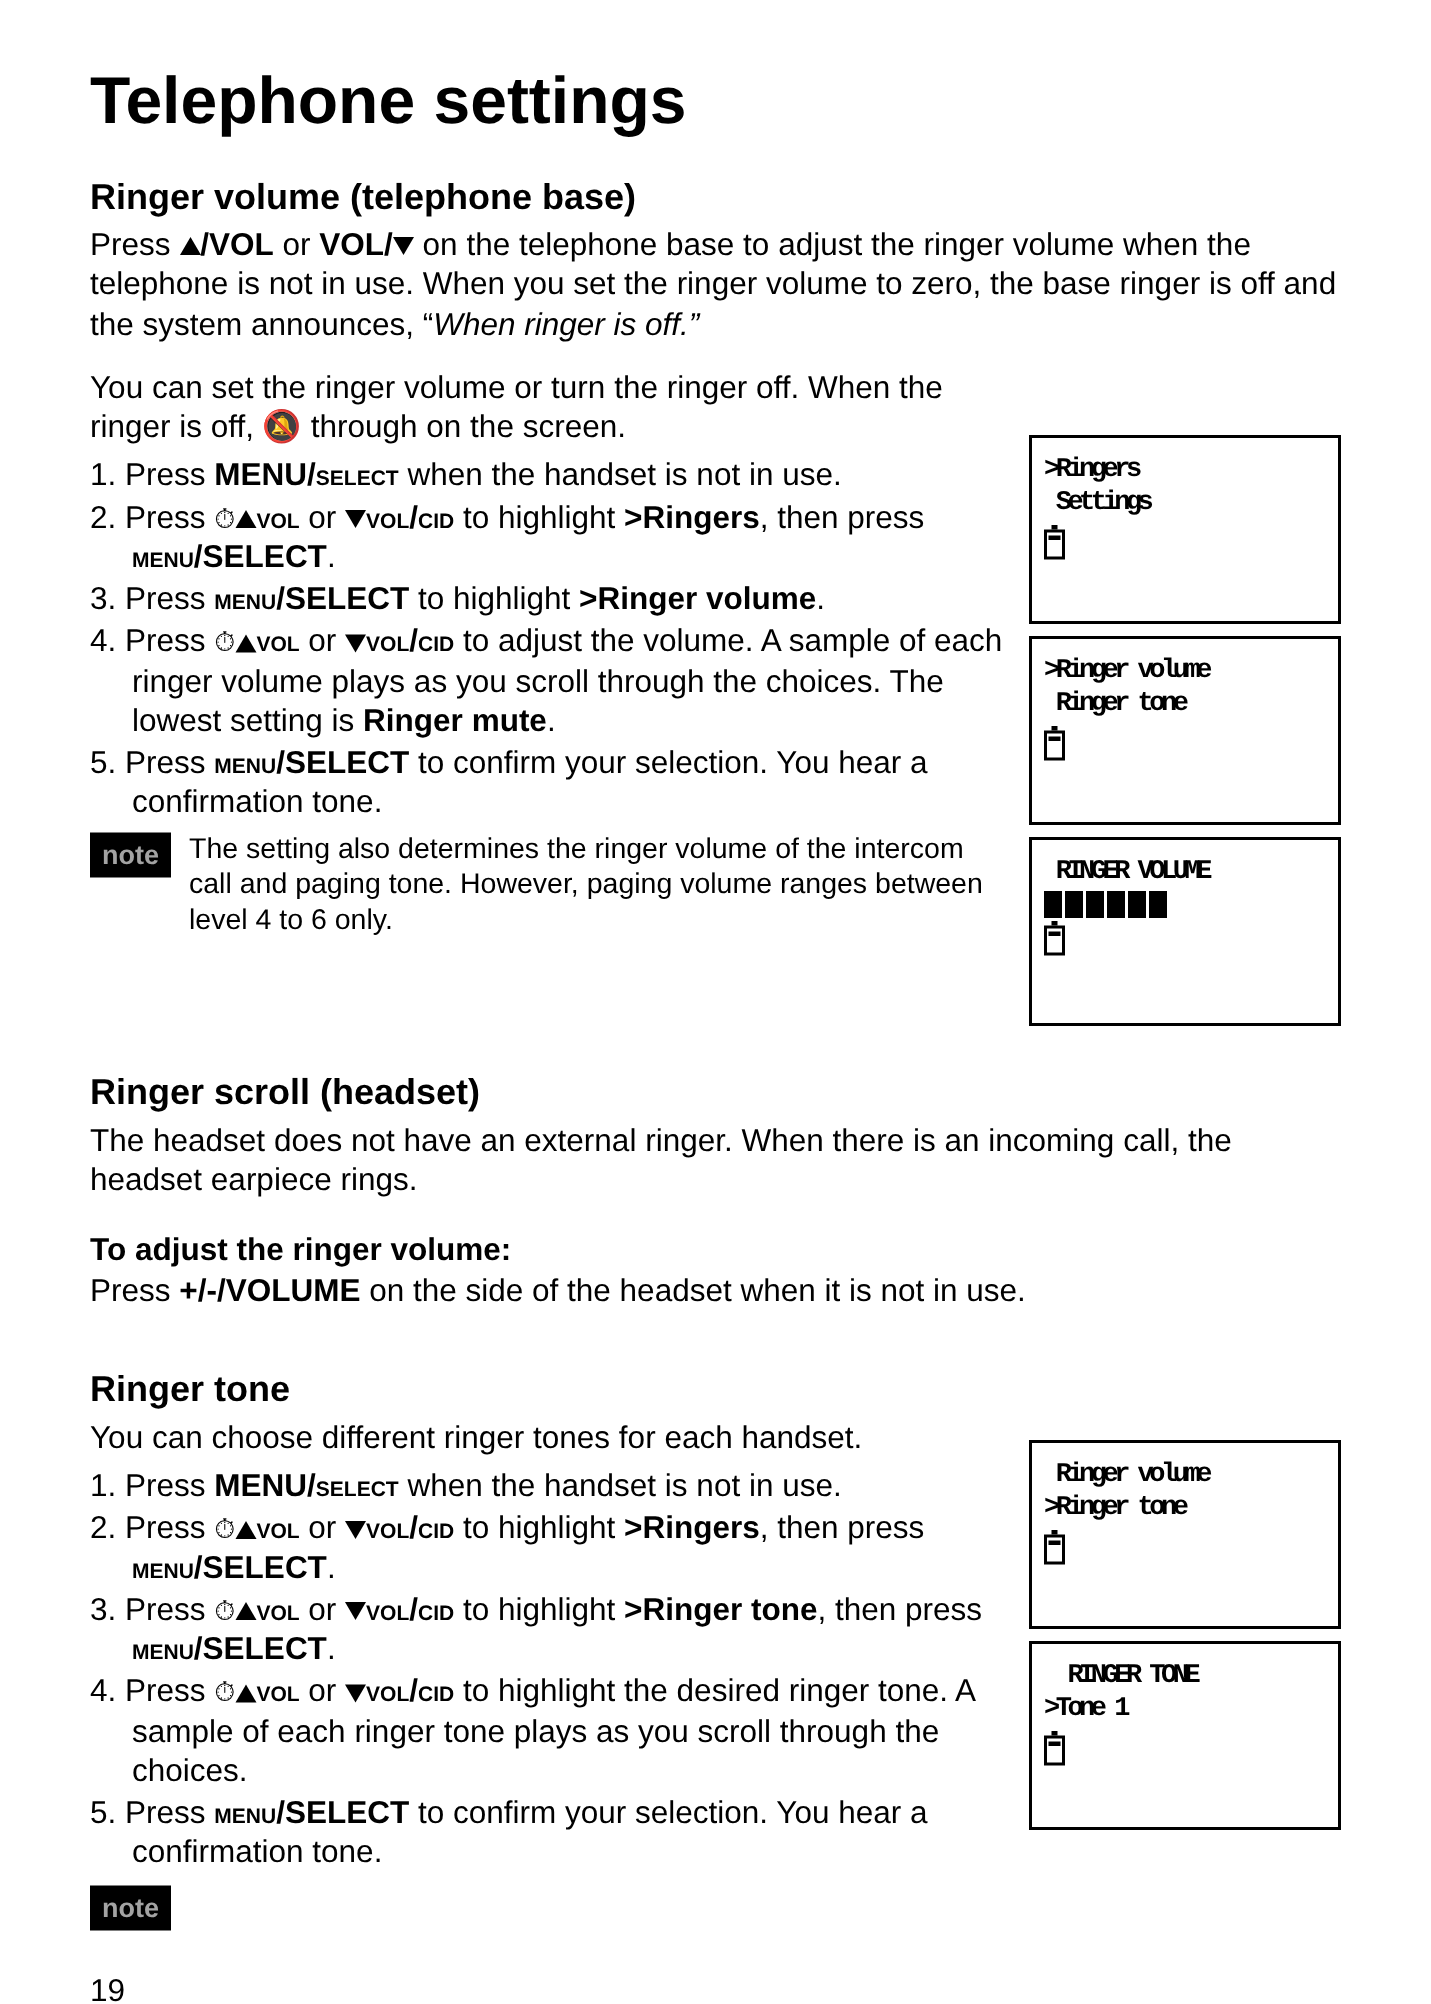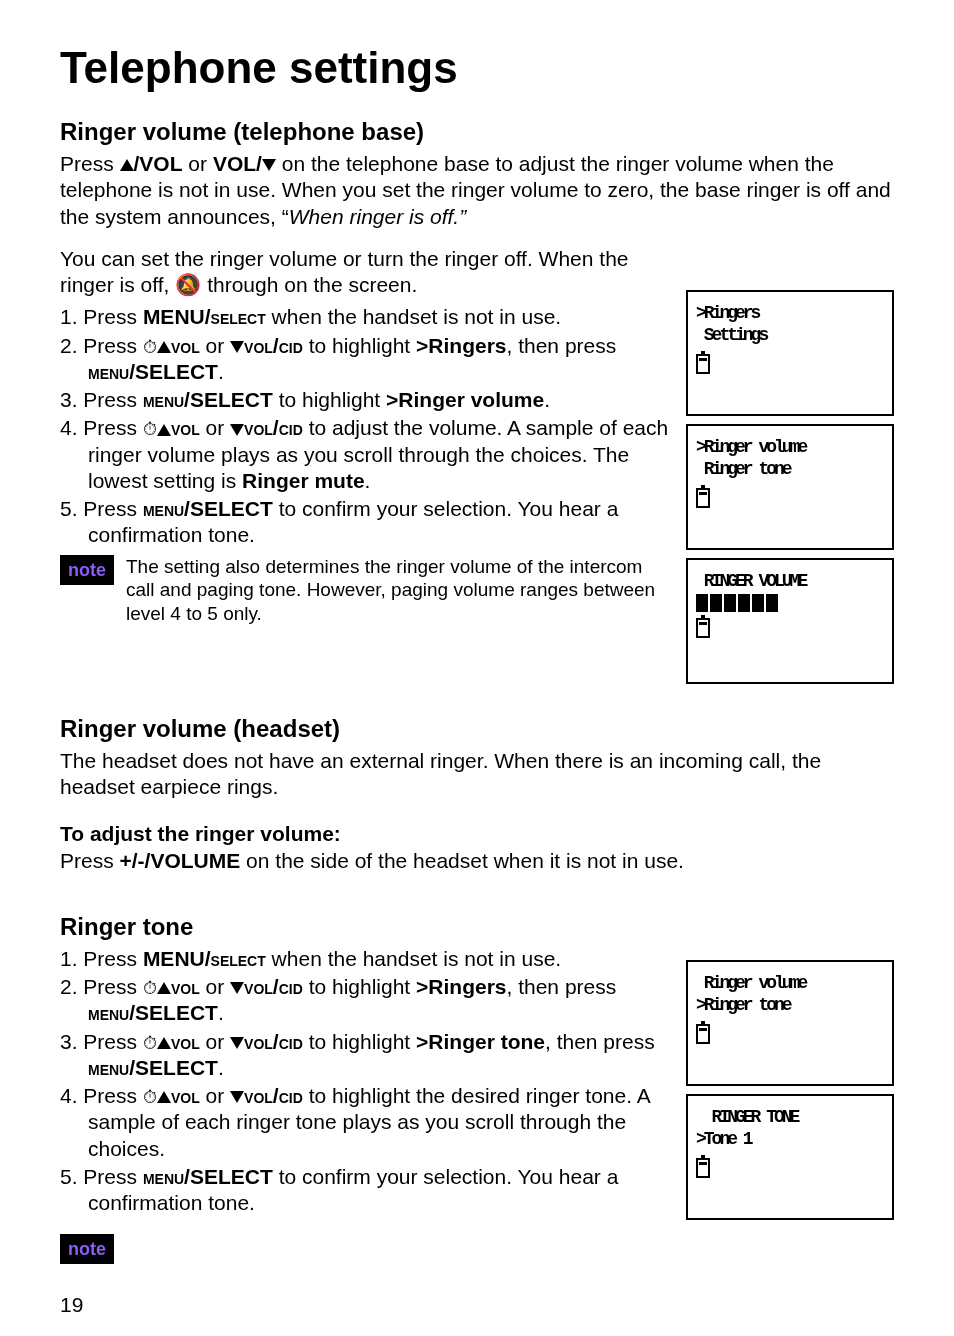--- a/index.html
+++ b/index.html
@@ -56,21 +56,21 @@
   .bold { font-weight: bold; }
   .italic { font-style: italic; }
   .note-row {
     display: flex;
     gap: 12px;
     margin-top: 6px;
     align-items: flex-start;
   }
   .note-badge {
     background: #000;
-    color: #8b5cf6;
+    color: #a3a3a3;
     font-weight: bold;
     font-size: 18px;
     padding: 4px 8px;
     flex-shrink: 0;
   }
   .note-text {
     font-size: 19px;
     line-height: 1.25;
   }
   .lcd {
@@ -171,21 +171,21 @@
     </p>
     <ol>
       <li><span>1.  Press </span><span class="bold">MENU/</span><span class="smallcaps">select</span><span> when the handset is not in use.</span></li>
       <li><span>2.  Press </span><span class="clock-icon"></span><span class="bold"></span><span class="tri-up"></span><span class="smallcaps">vol</span><span> or </span><span class="tri-down"></span><span class="smallcaps">vol</span><span class="bold">/</span><span class="smallcaps">cid</span><span> to highlight </span><span class="bold">&gt;Ringers</span><span>, then press </span><span class="smallcaps">menu</span><span class="bold">/SELECT</span><span>.</span></li>
       <li><span>3.  Press </span><span class="smallcaps">menu</span><span class="bold">/SELECT</span><span> to highlight </span><span class="bold">&gt;Ringer volume</span><span>.</span></li>
       <li><span>4.  Press </span><span class="clock-icon"></span><span class="bold"></span><span class="tri-up"></span><span class="smallcaps">vol</span><span> or </span><span class="tri-down"></span><span class="smallcaps">vol</span><span class="bold">/</span><span class="smallcaps">cid</span><span> to adjust the volume. A sample of each ringer volume plays as you scroll through the choices. The lowest setting is </span><span class="bold">Ringer mute</span><span>.</span></li>
       <li><span>5.  Press </span><span class="smallcaps">menu</span><span class="bold">/SELECT</span><span> to confirm your selection. You hear a confirmation tone.</span></li>
     </ol>
     <div class="note-row">
       <div class="note-badge">note</div>
-      <div class="note-text">The setting also determines the ringer volume of the intercom call and paging tone. However, paging volume ranges between level 4 to 5 only.</div>
+      <div class="note-text">The setting also determines the ringer volume of the intercom call and paging tone. However, paging volume ranges between level 4 to 6 only.</div>
     </div>
   </div>
   <div class="right">
     <div style="height:44px"></div>
     <div class="lcd">
       <div class="dotline">&gt;Ringers</div>
       <div class="dotline"> Settings</div>
       <div style="margin-top:6px"><span class="battery"></span></div>
     </div>
     <div class="lcd">
@@ -201,30 +201,31 @@
           <div class="bar"></div>
           <div class="bar"></div>
           <div class="bar"></div>
           <div class="bar"></div>
       </div>
       <div style="margin-top:4px"><span class="battery"></span></div>
     </div>
   </div>
 </div>
 
-<h2 class="section">Ringer volume (headset)</h2>
+<h2 class="section">Ringer scroll (headset)</h2>
 <p class="para">The headset does not have an external ringer. When there is an incoming call, the headset earpiece rings.</p>
 <p class="subhead">To adjust the ringer volume:</p>
 <p class="para">
   <span>Press </span><span class="bold">+/-/VOLUME</span><span> on the side of the headset when it is not in use.</span>
 </p>
 
 <div class="row">
   <div class="left">
     <h2 class="section">Ringer tone</h2>
+    <p class="para">You can choose different ringer tones for each handset.</p>
     <ol>
       <li><span>1.  Press </span><span class="bold">MENU/</span><span class="smallcaps">select</span><span> when the handset is not in use.</span></li>
       <li><span>2.  Press </span><span class="clock-icon"></span><span class="bold"></span><span class="tri-up"></span><span class="smallcaps">vol</span><span> or </span><span class="tri-down"></span><span class="smallcaps">vol</span><span class="bold">/</span><span class="smallcaps">cid</span><span> to highlight </span><span class="bold">&gt;Ringers</span><span>, then press </span><span class="smallcaps">menu</span><span class="bold">/SELECT</span><span>.</span></li>
       <li><span>3.  Press </span><span class="clock-icon"></span><span class="bold"></span><span class="tri-up"></span><span class="smallcaps">vol</span><span> or </span><span class="tri-down"></span><span class="smallcaps">vol</span><span class="bold">/</span><span class="smallcaps">cid</span><span> to highlight </span><span class="bold">&gt;Ringer tone</span><span>, then press </span><span class="smallcaps">menu</span><span class="bold">/SELECT</span><span>.</span></li>
       <li><span>4.  Press </span><span class="clock-icon"></span><span class="bold"></span><span class="tri-up"></span><span class="smallcaps">vol</span><span> or </span><span class="tri-down"></span><span class="smallcaps">vol</span><span class="bold">/</span><span class="smallcaps">cid</span><span> to highlight the desired ringer tone. A sample of each ringer tone plays as you scroll through the choices.</span></li>
       <li><span>5.  Press </span><span class="smallcaps">menu</span><span class="bold">/SELECT</span><span> to confirm your selection. You hear a confirmation tone.</span></li>
     </ol>
   </div>
   <div class="right">
     <div style="height:70px"></div>

